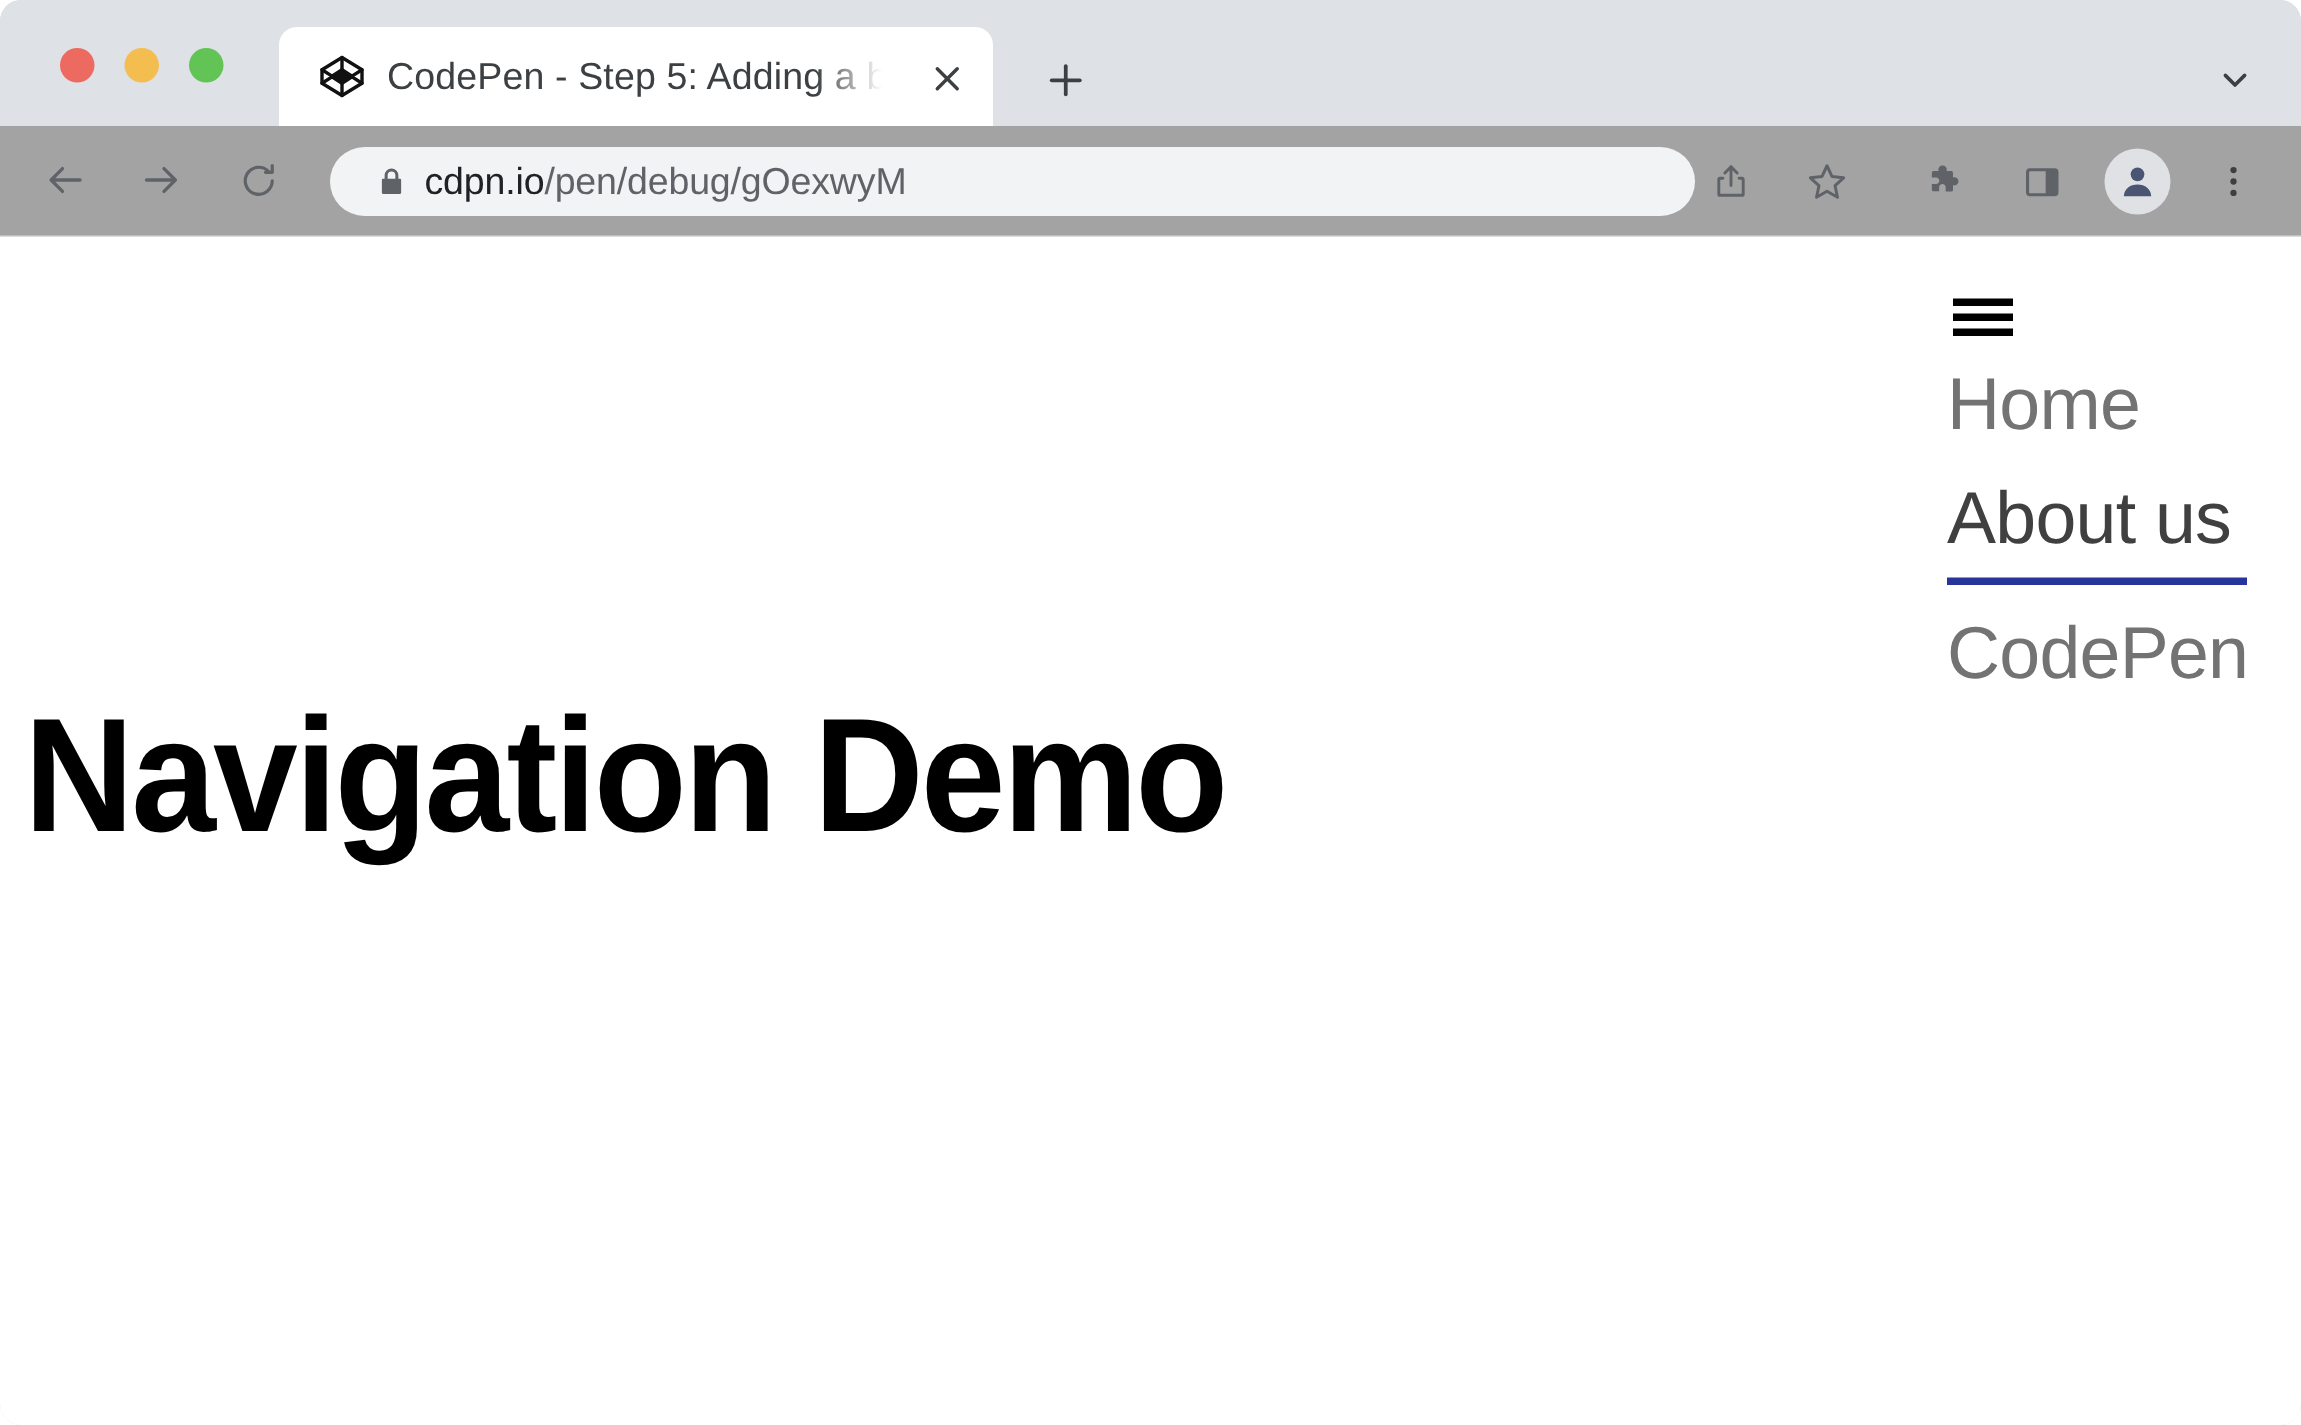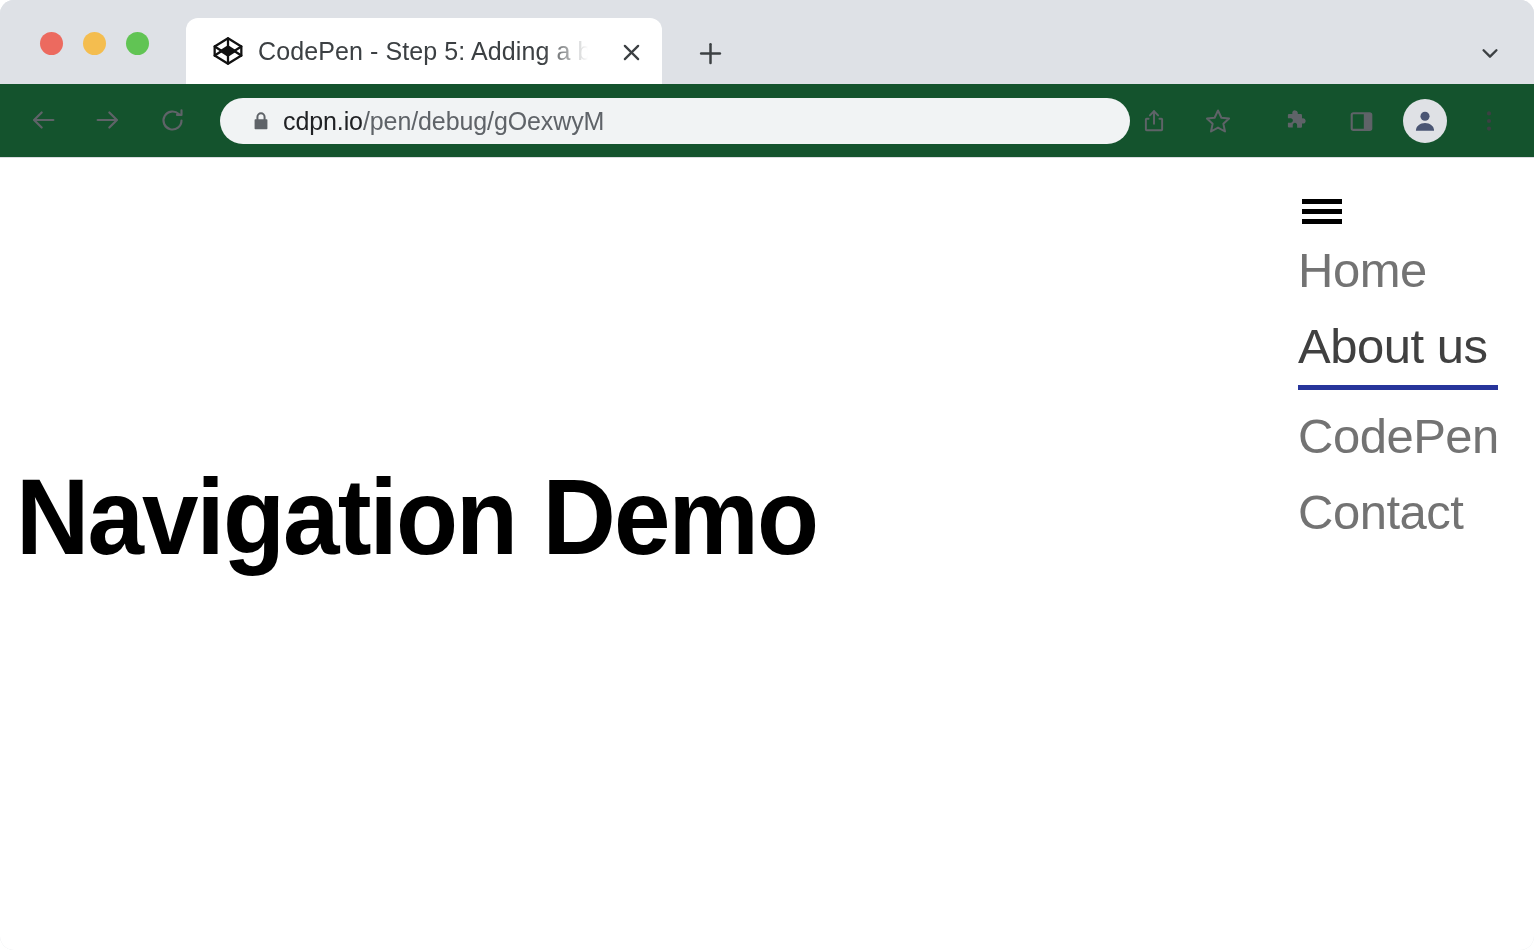--- a/index.html
+++ b/index.html
@@ -113,21 +113,21 @@
     align-items: center;
     justify-content: center;
   }
 
   
   .toolbar {
     position: absolute;
     left: 0; top: 84px;
     width: 1534px;
     height: 74px;
-    background: #14532d;
+    background: #a3a3a3;
     border-bottom: 1px solid #dadce0;
     box-sizing: border-box;
   }
   .nav-btn {
     position: absolute;
     top: 12px;
     width: 48px; height: 48px;
     display: flex;
     align-items: center;
     justify-content: center;
@@ -407,19 +407,16 @@
       <ul class="nav-list">
         <li>
           <a class="nav-link" href="#">Home</a>
         </li>
         <li class="active-item">
           <a class="nav-link active" href="#">About us</a>
         </li>
         <li>
           <a class="nav-link" href="#">CodePen</a>
         </li>
-        <li>
-          <a class="nav-link" href="#">Contact</a>
-        </li>
       </ul>
     </nav>
   </div>
 </div>
 
 </body></html>

